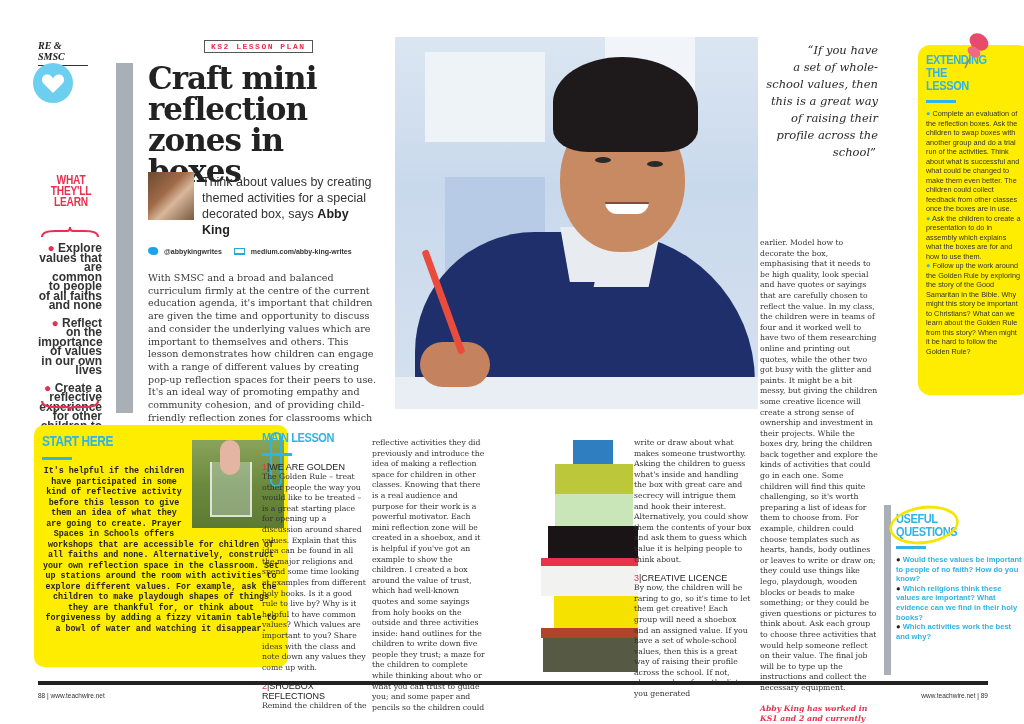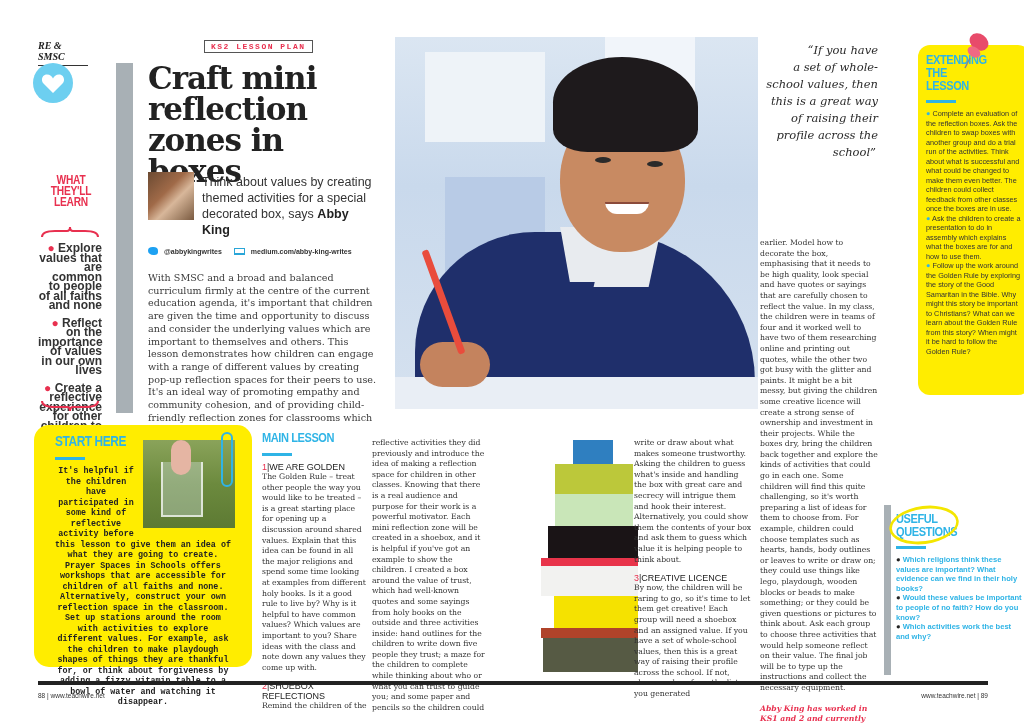--- a/index.html
+++ b/index.html
@@ -61,21 +61,21 @@
 
   
   .extend-box { left: 918px; top: 45px; width: 112px; height: 350px; background: #ffed00; border-radius: 12px; padding: 8px 8px; }
   .extend-title { font-family: "Liberation Sans", sans-serif; font-weight: bold; font-size: 13px; line-height: 13px; color: #2fb4e6; letter-spacing: -0.5px; transform: scaleX(0.85); transform-origin: left; }
   .accent-line { width: 30px; height: 3px; background: #2fb4e6; margin: 8px 0 6px; }
   .extend-text { font-family: "Liberation Sans", sans-serif; font-size: 7.3px; line-height: 9.5px; color: #333; }
   .extend-text .dot { color: #2fb4e6; }
   .pin { left: 962px; top: 30px; width: 30px; height: 40px; }
 
   
-  .start-box { left: 34px; top: 425px; width: 218px; height: 242px; background: #ffed00; border-radius: 15px; padding: 8px 21px; }
+  .start-box { left: 34px; top: 425px; width: 254px; height: 242px; background: #ffed00; border-radius: 10px; padding: 8px 8px; }
   .start-title { font-family: "Liberation Sans", sans-serif; font-weight: bold; font-size: 14px; color: #2fb4e6; letter-spacing: -0.5px; transform: scaleX(0.85); transform-origin: left; }
   .start-text { font-family: Liberation Mono, monospace; font-weight: bold; font-size: 8.4px; line-height: 10.5px; color: #222; text-align: center; }
   .start-photo { float: right; width: 92px; height: 88px; margin: -26px -4px 2px 6px; background: linear-gradient(180deg, #8aa35a 0%, #6c8a3e 50%, #5d7a33 100%); position: relative; }
   .glass { position: absolute; left: 18px; top: 22px; width: 42px; height: 55px; border: 2px solid rgba(255,255,255,0.7); border-top: none; background: rgba(220,235,240,0.35); }
   .finger { position: absolute; left: 28px; top: 0; width: 20px; height: 35px; background: #e5b5a3; border-radius: 10px; }
   .clip { position: absolute; left: 78px; top: -8px; width: 12px; height: 55px; border: 2px solid #2fb4e6; border-radius: 6px; }
 
   
   .section-head { font-family: "Liberation Sans", sans-serif; font-weight: bold; font-size: 13px; color: #2fb4e6; letter-spacing: -0.5px; transform: scaleX(0.85); transform-origin: left; }
   .col { font-family: "DejaVu Serif", serif; font-size: 7.7px; line-height: 10.6px; color: #333; }
@@ -228,21 +228,21 @@
 </div>
 
 <div class="abs useful-bar"></div>
 <div class="abs useful">
   <div class="useful-title" style="width:64px">
     <div class="circle-mark"></div>
     <span>USEFUL QUESTIONS</span>
   </div>
   <div class="accent-line"></div>
   <div class="useful-text">
+    <div><span class="dot">● </span><span>Would these values be important to people of no faith? How do you know?</span></div>
     <div><span class="dot">● </span><span>Which religions think these values are important? What evidence can we find in their holy books?</span></div>
-    <div><span class="dot">● </span><span>Would these values be important to people of no faith? How do you know?</span></div>
     <div><span class="dot">● </span><span>Which activities work the best and why?</span></div>
   </div>
 </div>
 
 <div class="abs footer-bar"></div>
 <div class="abs footer-left">88 | www.teachwire.net</div>
 <div class="abs footer-right">www.teachwire.net | 89</div>
 
 </body></html>

